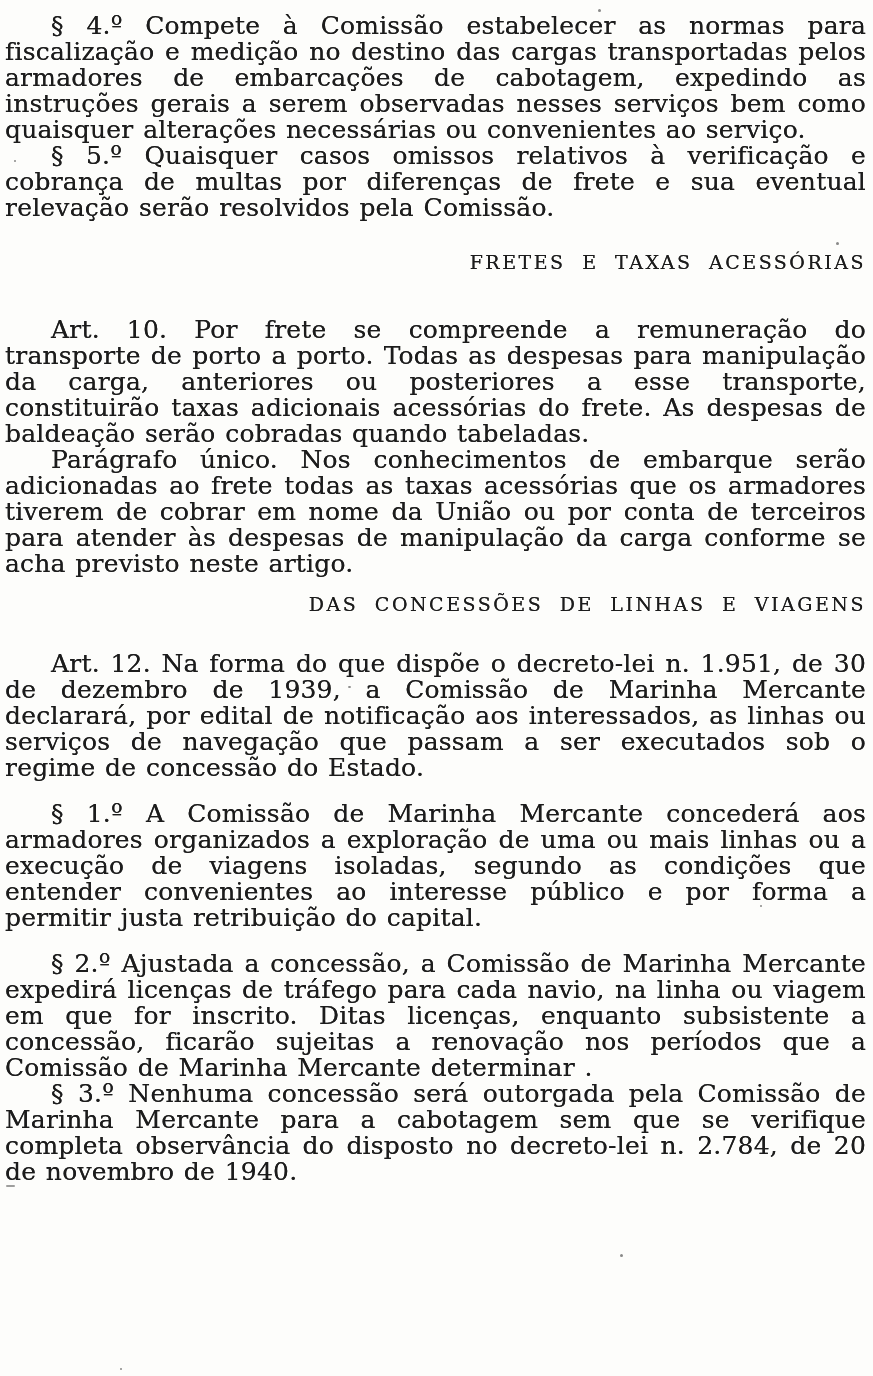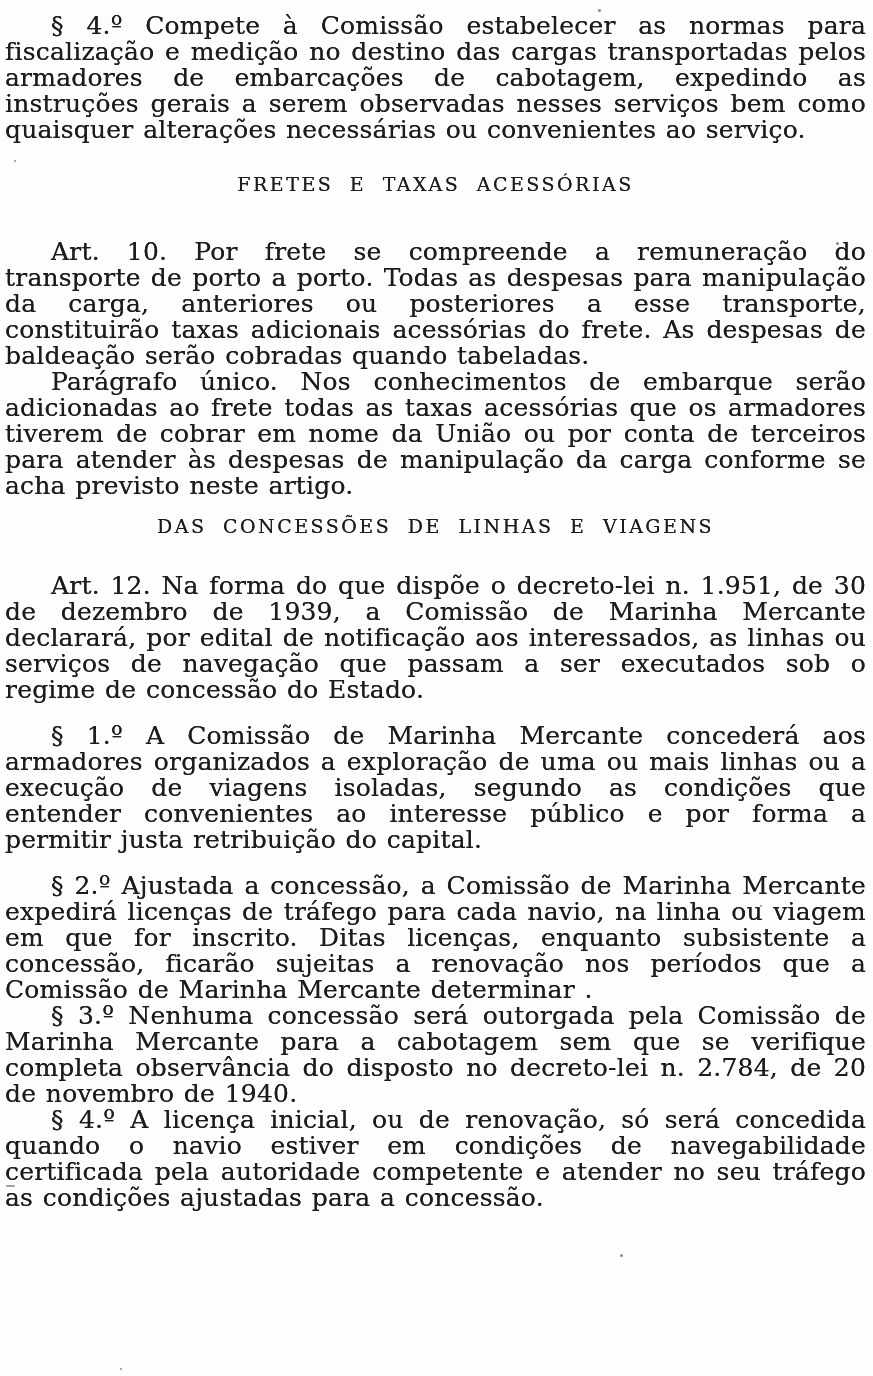--- a/index.html
+++ b/index.html
@@ -22,21 +22,21 @@
     text-align: justify;
     text-indent: 46px;
     word-spacing: 1.5px;
     letter-spacing: 0.2px;
     text-shadow: 0 0 0.6px rgba(25,25,25,0.85);
   }
   .heading {
     margin: 30px 0 44px 0;
     font-size: 19px;
     line-height: 22px;
-    text-align: center;
+    text-align: right;
     text-indent: 0;
     letter-spacing: 2.5px;
     word-spacing: 8px;
     font-weight: normal;
     text-shadow: 0 0 0.6px rgba(25,25,25,0.85);
   }
   .heading-2 { margin: 16px 0 36px 0; }
   .gap-sm  { margin-top: 8px; }
   .gap-xs  { margin-top: 20px; }
   .gap-md  { }
@@ -47,39 +47,39 @@
     opacity: 0.55;
   }
 </style>
 </head>
 <body>
 
 <div class="page">
 
   <p class="para">§ 4.º Compete à Comissão estabelecer as normas para fiscalização e medição no destino das cargas transportadas pelos armadores de embarcações de cabotagem, expedindo as instruções gerais a serem observadas nesses serviços bem como quaisquer alterações necessárias ou convenientes ao serviço.</p>
 
+  <p class="para">§ 5.º Quaisquer casos omissos relativos à verificação e cobrança de multas por diferenças de frete e sua eventual relevação serão resolvidos pela Comissão.</p>
 
   <h2 class="para heading">FRETES E TAXAS ACESSÓRIAS</h2>
 
   <p class="para">Art. 10. Por frete se compreende a remuneração do transporte de porto a porto. Todas as despesas para manipulação da carga, anteriores ou posteriores a esse transporte, constituirão taxas adicionais acessórias do frete. As despesas de baldeação serão cobradas quando tabeladas.</p>
 
   <p class="para">Parágrafo único. Nos conhecimentos de embarque serão adicionadas ao frete todas as taxas acessórias que os armadores tiverem de cobrar em nome da União ou por conta de terceiros para atender às despesas de manipulação da carga conforme se acha previsto neste artigo.</p>
 
 
   <h2 class="para heading heading-2">DAS CONCESSÕES DE LINHAS E VIAGENS</h2>
 
   <p class="para">Art. 12. Na forma do que dispõe o decreto-lei n. 1.951, de 30 de dezembro de 1939, a Comissão de Marinha Mercante declarará, por edital de notificação aos interessados, as linhas ou serviços de navegação que passam a ser executados sob o regime de concessão do Estado.</p>
 
   <p class="para gap-xs">§ 1.º A Comissão de Marinha Mercante concederá aos armadores organizados a exploração de uma ou mais linhas ou a execução de viagens isoladas, segundo as condições que entender convenientes ao interesse público e por forma a permitir justa retribuição do capital.</p>
 
   <p class="para gap-xs">§ 2.º Ajustada a concessão, a Comissão de Marinha Mercante expedirá licenças de tráfego para cada navio, na linha ou viagem em que for inscrito. Ditas licenças, enquanto subsistente a concessão, ficarão sujeitas a renovação nos períodos que a Comissão de Marinha Mercante determinar .</p>
 
   <p class="para gap-md">§ 3.º Nenhuma concessão será outorgada pela Comissão de Marinha Mercante para a cabotagem sem que se verifique completa observância do disposto no decreto-lei n. 2.784, de 20 de novembro de 1940.</p>
 
-  <p class="para gap-md">§ 4.º A licença inicial, ou de renovação, só será concedida quando o navio estiver em condições de navegabilidade certificada pela autoridade competente e atender no seu tráfego as condições ajustadas para a concessão.</p>
 
   <span class="speckle" style="left:598px; top:9px;  width:3px; height:3px;"></span>
   <span class="speckle" style="left:836px; top:242px; width:3px; height:3px;"></span>
   <span class="speckle" style="left:14px;  top:160px; width:2px; height:2px;"></span>
   <span class="speckle" style="left:348px; top:686px; width:3px; height:2px;"></span>
   <span class="speckle" style="left:6px;  top:1185px; width:9px; height:2px; border-radius:1px; opacity:0.45;"></span>
   <span class="speckle" style="left:620px; top:1254px; width:3px; height:3px;"></span>
   <span class="speckle" style="left:760px; top:905px; width:2px; height:2px;"></span>
   <span class="speckle" style="left:120px; top:1368px; width:2px; height:2px;"></span>
 

